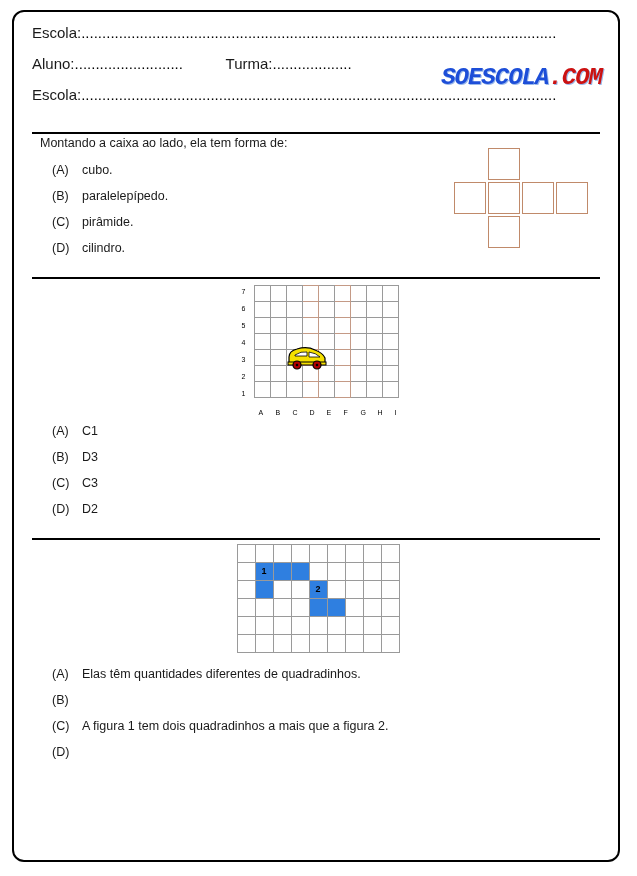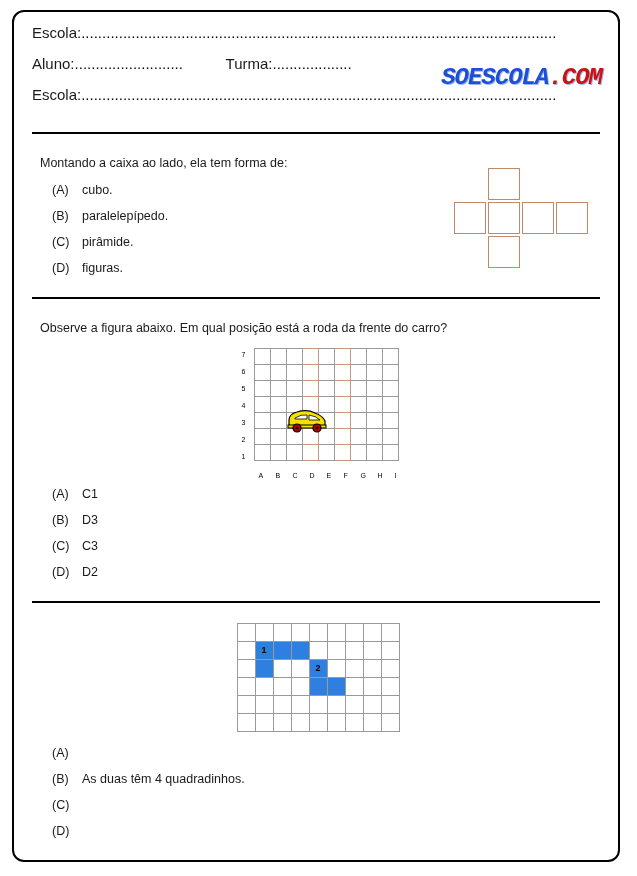--- a/index.html
+++ b/index.html
@@ -70,21 +70,20 @@
   .logo .red { color: #cc1111; }
   .divider {
     border-top: 2px solid #000;
     margin: 0 18px;
   }
   
   .q {
     padding: 0 22px 10px 26px;
     position: relative;
     box-sizing: border-box;
-    margin-top: 20px;
   }
   .qtext {
     font-size: 12.5px;
     line-height: 1.5;
     margin-bottom: 10px;
   }
   .alt {
     font-size: 12.5px;
     margin: 0 0 12px 12px;
     display: flex;
@@ -180,21 +179,21 @@
     <div class="alt">
       <span class="tag">(B)</span>
       <span class="txt">paralelepípedo.</span>
     </div>
     <div class="alt">
       <span class="tag">(C)</span>
       <span class="txt">pirâmide.</span>
     </div>
     <div class="alt">
       <span class="tag">(D)</span>
-      <span class="txt">figuras.</span>
+      <span class="txt">cilindro.</span>
     </div>
 
     <table class="crossfig">
       <tbody>
           <tr>
         <td class="empty"></td>
             <td></td>
             <td class="empty"></td>
             <td class="empty"></td>
       </tr>
@@ -210,21 +209,20 @@
             <td class="empty"></td>
             <td class="empty"></td>
       </tr>
     </tbody>
       </table>
   </div>
 
   <div class="divider"></div>
 
   <div class="q">
-    <div class="qtext">Observe a figura abaixo. Em qual posição está a roda da frente do carro?</div>
 
     <div class="gridbox">
       <div class="gridinner" style="padding-left:16px; padding-bottom:14px;">
 
         <span class="ylab" style="left:4px; top:3px;">7</span>
         <span class="ylab" style="left:4px; top:20px;">6</span>
         <span class="ylab" style="left:4px; top:37px;">5</span>
         <span class="ylab" style="left:4px; top:54px;">4</span>
         <span class="ylab" style="left:4px; top:71px;">3</span>
         <span class="ylab" style="left:4px; top:88px;">2</span>
@@ -427,26 +425,27 @@
               <td></td>
               <td></td>
               <td></td>
             </tr>
       </tbody>
         </table>
     </div>
 
     <div class="alt">
       <span class="tag">(A)</span>
+      <span class="txt">Elas têm quantidades diferentes de quadradinhos.</span>
     </div>
     <div class="alt">
       <span class="tag">(B)</span>
-      <span class="txt">As duas têm 4 quadradinhos.</span>
     </div>
     <div class="alt">
       <span class="tag">(C)</span>
+      <span class="txt">A figura 1 tem dois quadradinhos a mais que a figura 2.</span>
     </div>
     <div class="alt">
       <span class="tag">(D)</span>
     </div>
   </div>
 
 </div>
 
 </body></html>

